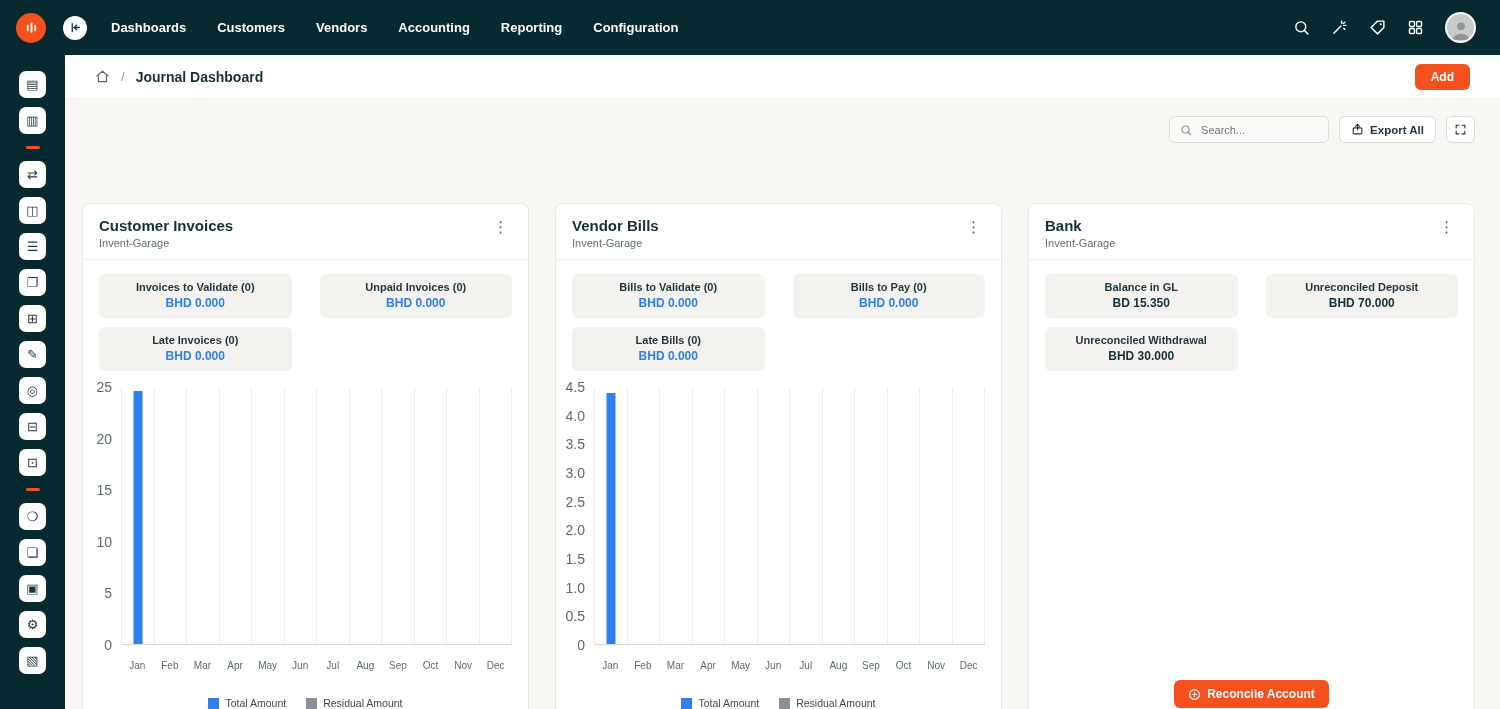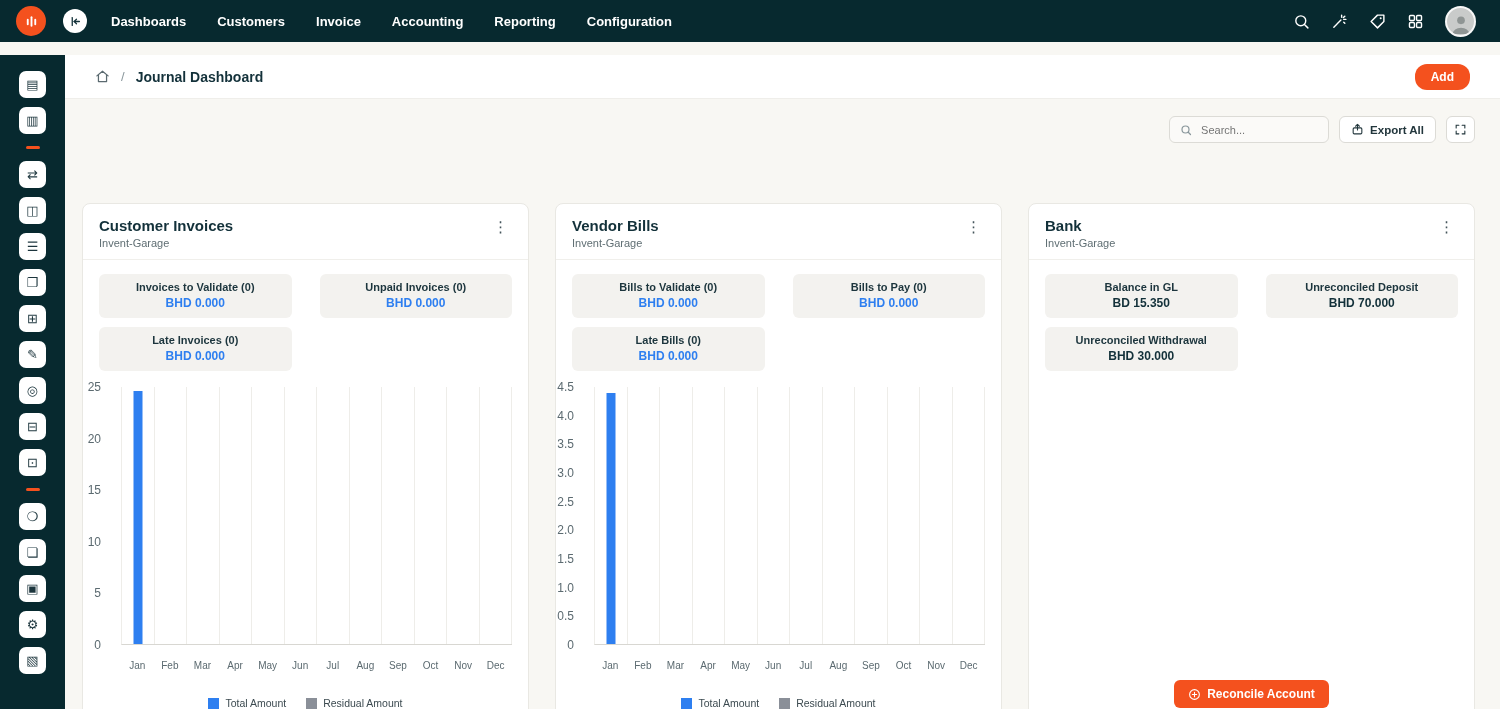--- a/index.html
+++ b/index.html
@@ -10,21 +10,21 @@
     --muted:#5b6a70;
     --border:#dcdbd6;
   }
   *{box-sizing:border-box;}
   html,body{margin:0;padding:0;}
   body{
     width:1500px;height:709px;overflow:hidden;position:relative;
     background:#f8f7f3;font-family:"Liberation Sans",sans-serif;color:var(--ink);
   }
   
-  .topbar{position:fixed;top:0;left:0;width:1500px;height:42px;background:var(--dark);
+  .topbar{position:fixed;top:0;left:0;width:1500px;height:55px;background:var(--dark);
     display:flex;align-items:center;z-index:20;}
   .logo{margin-left:16px;width:30px;height:30px;border-radius:50%;background:var(--accent);
     display:flex;align-items:center;justify-content:center;flex:none;}
   .collapse-btn{margin-left:17px;width:24px;height:24px;border-radius:50%;background:#fff;border:none;
     display:flex;align-items:center;justify-content:center;padding:0;cursor:pointer;flex:none;}
   .topnav{display:flex;gap:31px;margin-left:24px;}
   .topnav a{color:#fff;font-size:13px;font-weight:700;text-decoration:none;cursor:pointer;}
   .topbar-right{margin-left:auto;display:flex;align-items:center;gap:21px;margin-right:24px;}
   .tb-icon{display:flex;cursor:pointer;}
   .tb-icon svg{width:17px;height:17px;display:block;}
@@ -37,21 +37,21 @@
     justify-content:center;font-size:13px;color:#1c353d;cursor:pointer;flex:none;}
   .side-divider{width:14px;height:3px;border-radius:2px;background:var(--accent);margin:3px 0;flex:none;}
   
   .main{margin-left:65px;padding-top:55px;}
   .breadcrumb-bar{background:#fff;height:44px;display:flex;align-items:center;padding:0 30px;
     border-bottom:1px solid #efeeea;position:relative;}
   .home-ic{display:flex;cursor:pointer;}
   .crumb-sep{margin:0 11px;color:#8a979c;font-size:13px;}
   .crumb-title{font-size:14px;font-weight:700;color:var(--ink);}
   .add-btn{position:absolute;right:30px;top:50%;transform:translateY(-50%);background:var(--accent);
-    color:#fff;border:none;border-radius:12px;font-size:12px;font-weight:700;padding:6px 16px;cursor:pointer;
+    color:#fff;border:none;border-radius:6px;font-size:12px;font-weight:700;padding:6px 16px;cursor:pointer;
     font-family:inherit;}
   .toolbar{display:flex;justify-content:flex-end;align-items:center;gap:10px;padding:17px 25px 0;}
   .search-box{display:flex;align-items:center;gap:7px;background:#fbfaf8;border:1px solid var(--border);
     border-radius:6px;height:27px;padding:0 10px;width:160px;}
   .search-box input{border:none;outline:none;background:transparent;font-size:11px;width:100%;
     color:#333;font-family:inherit;}
   .export-btn{display:flex;align-items:center;gap:6px;background:#fff;border:1px solid var(--border);
     border-radius:6px;height:27px;padding:0 11px;font-size:11.5px;font-weight:700;color:#22363c;
     cursor:pointer;font-family:inherit;}
   .expand-btn{width:29px;height:27px;background:#fff;border:1px solid var(--border);border-radius:6px;
@@ -67,21 +67,21 @@
   .kebab{font-size:15px;color:#44555b;cursor:pointer;line-height:1;padding:2px 4px;}
   .tiles{display:grid;grid-template-columns:1fr 1fr;gap:9px 28px;padding:14px 16px 6px;}
   .tile{background:#f3f2ef;border-radius:6px;padding:7px 8px 8px;text-align:center;cursor:pointer;}
   .tile-label{font-size:11px;font-weight:700;color:#1c353d;}
   .tile-value{font-size:12px;font-weight:700;margin-top:3px;}
   .val-blue{color:var(--bar-blue);}
   .val-dark{color:var(--ink);}
   
   .chart{position:relative;margin:10px 16px 0 8px;}
   .yaxis{position:absolute;left:0;top:0;width:26px;height:258px;}
-  .ytick{position:absolute;right:16px;transform:translateY(50%);font-size:12px;color:var(--muted);}
+  .ytick{position:absolute;right:5px;transform:translateY(50%);font-size:14px;color:var(--muted);}
   .plot{margin-left:30px;height:258px;display:flex;border-left:1px solid #eeede9;border-bottom:1px solid #d8d7d2;}
   .col{flex:1;position:relative;border-right:1px solid #eeede9;}
   .bar{position:absolute;bottom:0;left:50%;transform:translateX(-50%);width:9px;}
   .xlabels{margin-left:30px;display:flex;margin-top:15px;}
   .xlab{flex:1;text-align:center;font-size:10px;color:var(--muted);}
   .legend{display:flex;justify-content:center;align-items:center;gap:6px;margin-top:26px;}
   .sw{width:11px;height:11px;display:inline-block;flex:none;}
   .sw2{margin-left:14px;}
   .lg-label{font-size:10.5px;color:#3c4a50;}
   .card-foot{margin-top:auto;padding:12px 0 14px;display:flex;justify-content:center;}
@@ -104,21 +104,21 @@
   <button class="collapse-btn">
     <svg width="13" height="13" viewBox="0 0 20 20" fill="none" stroke="#14323a" stroke-width="2" stroke-linecap="round">
         <path d="M5 4 V16"></path>
         <path d="M16 10 H8"></path>
         <path d="M11.5 6.5 L8 10 L11.5 13.5"></path>
       </svg>
   </button>
   <nav class="topnav">
     <a>Dashboards</a>
     <a>Customers</a>
-    <a>Invoice</a>
+    <a>Vendors</a>
     <a>Accounting</a>
     <a>Reporting</a>
     <a>Configuration</a>
   </nav>
   <div class="topbar-right">
     <span class="tb-icon">
       <svg viewBox="0 0 24 24" fill="none" stroke="#fff" stroke-width="2" stroke-linecap="round">
           <circle cx="11" cy="11" r="7"></circle>
           <line x1="16.5" y1="16.5" x2="21" y2="21"></line>
         </svg>

